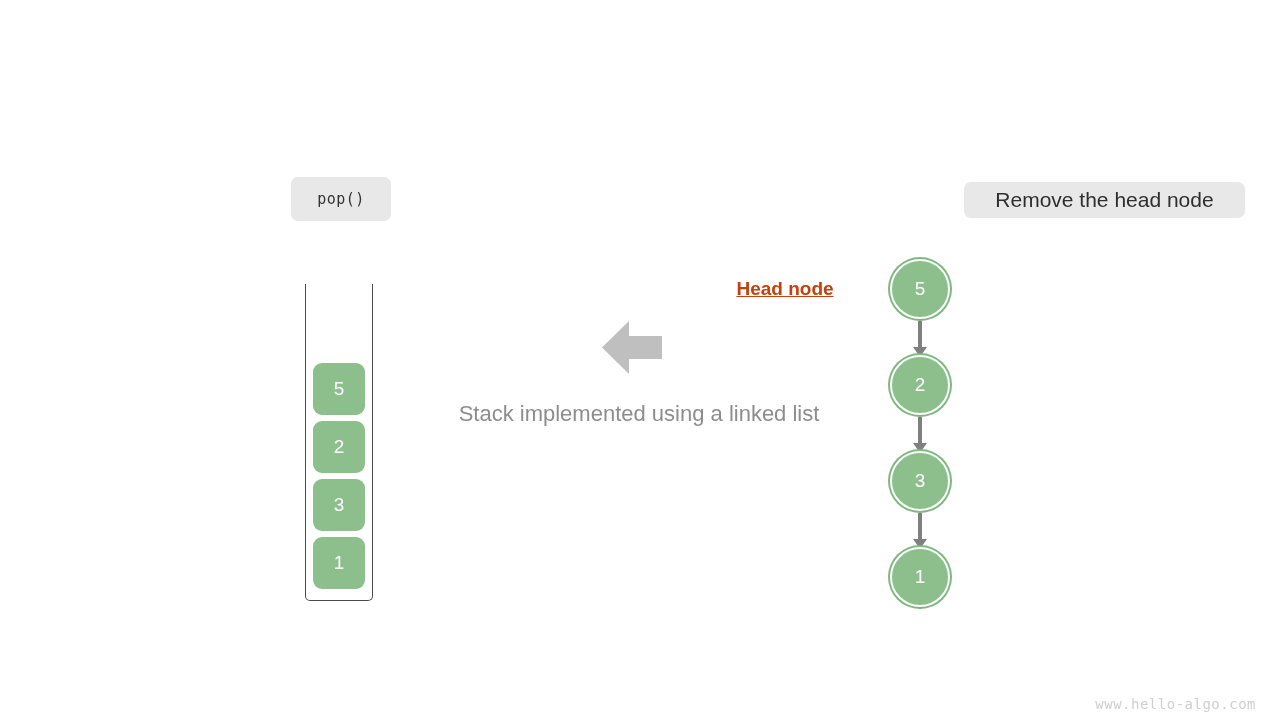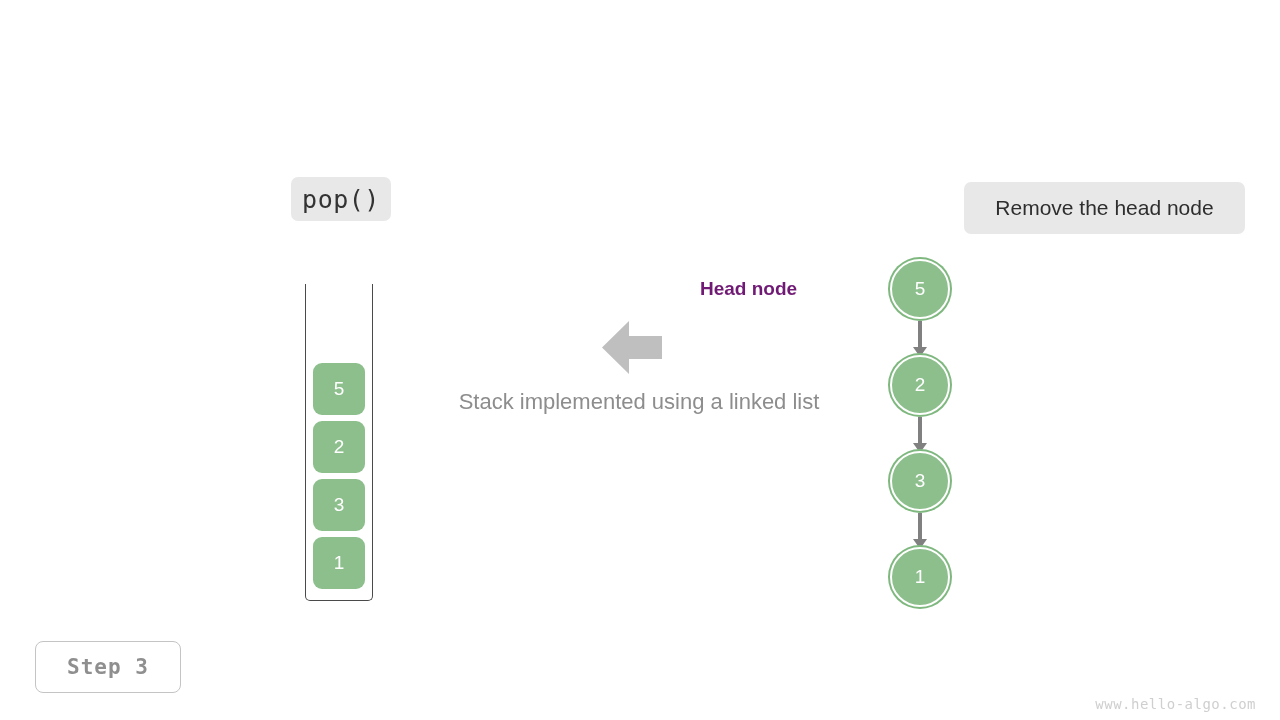--- a/index.html
+++ b/index.html
@@ -25,32 +25,32 @@
     left: 291px;
     top: 177px;
     width: 100px;
     height: 44px;
     background: #e8e8e8;
     border-radius: 7px;
     display: flex;
     align-items: center;
     justify-content: center;
     font-family: "DejaVu Sans Mono", "Liberation Mono", monospace;
-    font-size: 25px;
+    font-size: 15px;
     color: #333333;
     letter-spacing: 0.5px;
   }
 
   
   .desc-tag {
     position: absolute;
     left: 964px;
     top: 182px;
     width: 281px;
-    height: 52px;
+    height: 36px;
     background: #e8e8e8;
     border-radius: 7px;
     display: flex;
     align-items: center;
     justify-content: center;
     font-size: 21px;
     color: #2e2e2e;
   }
 
   
@@ -95,21 +95,21 @@
     left: 602px;
     top: 319px;
     width: 60px;
     height: 57px;
   }
 
   
   .caption {
     position: absolute;
     left: 0px;
-    top: 389px;
+    top: 401px;
     width: 1280px;
     text-align: center;
     font-size: 22px;
     color: #8d8d8d;
   }
   .caption-inner {
     position: relative;
     left: -1px;
   }
 
@@ -148,23 +148,24 @@
     width: 0;
     height: 0;
     border-left: 7px solid transparent;
     border-right: 7px solid transparent;
     border-top: 10px solid #808080;
   }
   .ll-label {
     position: absolute;
     font-size: 19px;
     font-weight: bold;
-    color: #701a75;
-    text-align: left;
+    color: #c2410c;
+    text-align: center;
     white-space: nowrap;
+    text-decoration: underline;
   }
 
   
   .step-badge {
     position: absolute;
     left: 35px;
     top: 641px;
     width: 146px;
     height: 52px;
     background: #ffffff;
@@ -252,21 +253,18 @@
     <div class="ll-node" style="top:201px">
       <span>3</span>
     </div>
     <div class="ll-node" style="top:297px">
       <span>1</span>
     </div>
 
     <div class="ll-label" style="left:-160px; top:28px; width:170px;">Head node</div>
   </div>
 
-  <div class="step-badge">
-    <span>Step 3</span>
-  </div>
 
   <div class="watermark">
     <span>www.hello-algo.com</span>
   </div>
 
 </div>
 
 </body></html>

